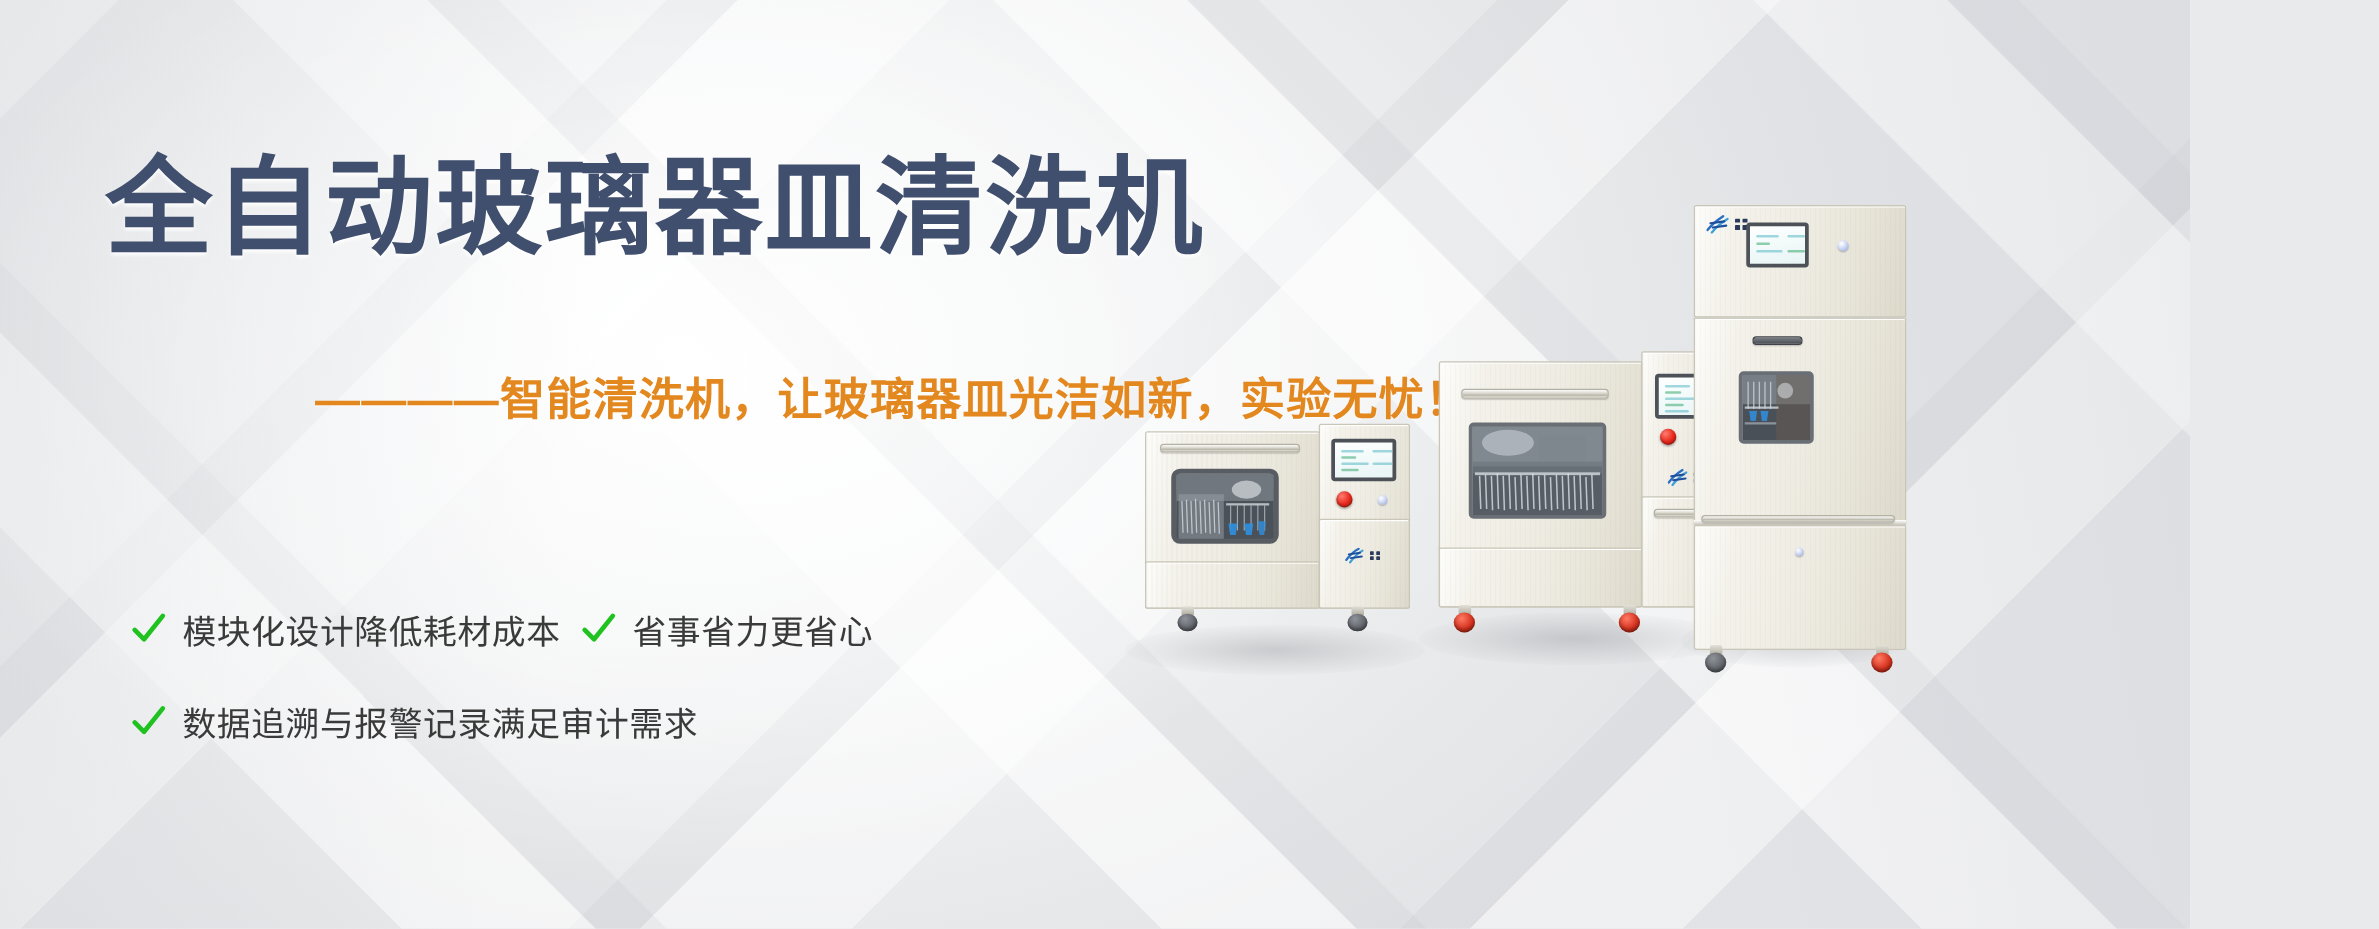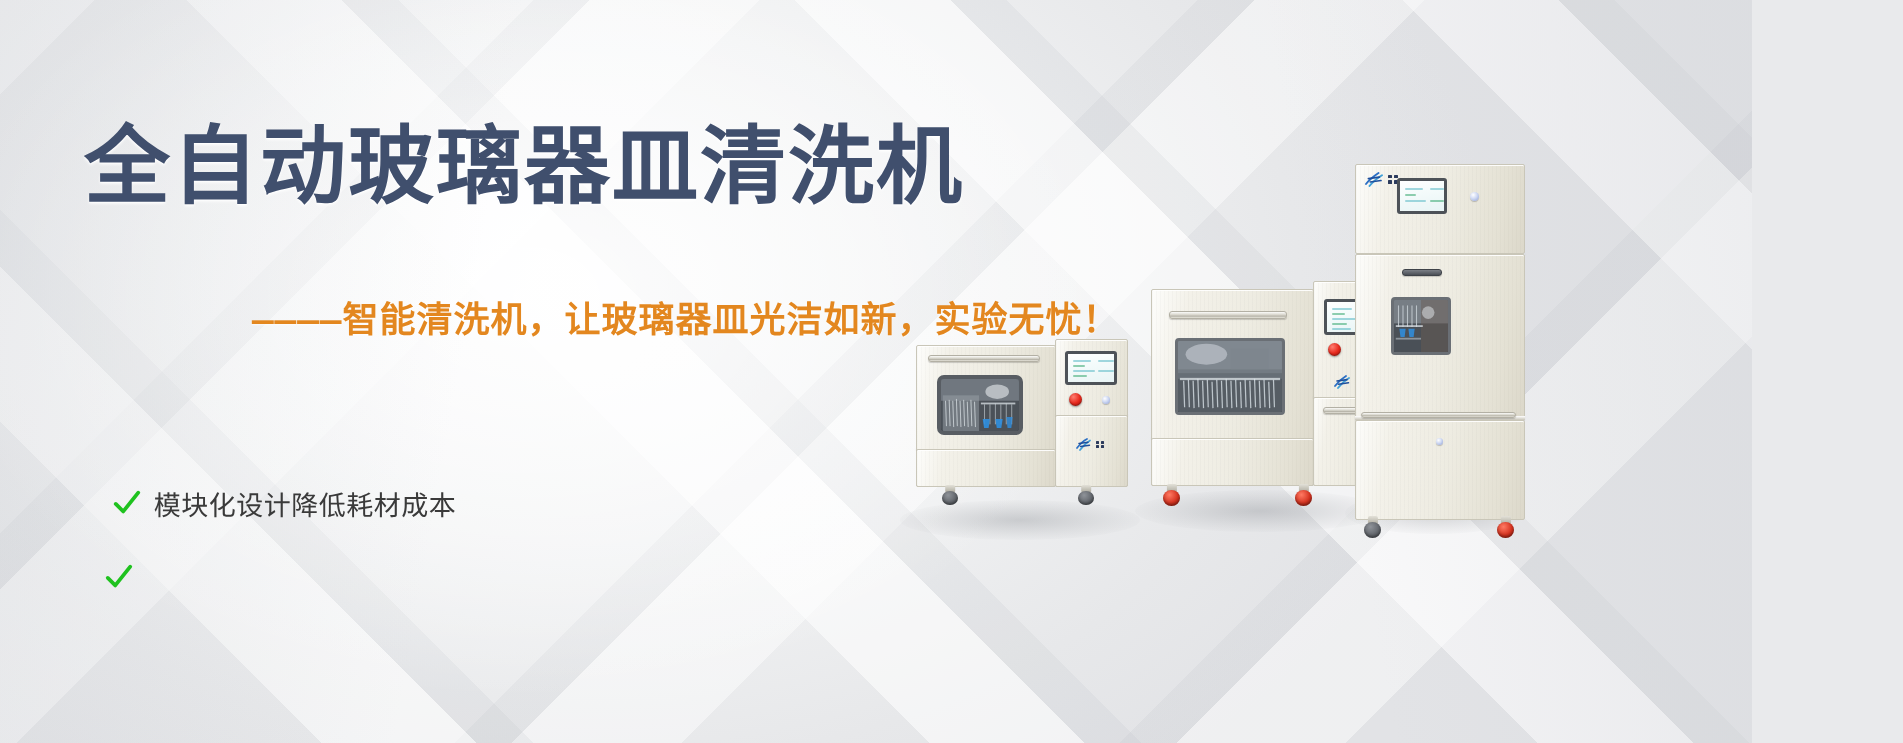--- a/index.html
+++ b/index.html
@@ -9,21 +9,20 @@
     font-family:"Liberation Sans","DejaVu Sans",sans-serif;
     background:#e9eaec;
   }
 
   .banner {
     position:relative;
     width:1752px; height:743px;
     overflow:hidden;
     background:
       radial-gradient(ellipse 900px 620px at 34% 38%, #fbfbfc 0%, #f2f3f4 42%, #e7e8ea 78%, #e2e3e6 100%);
-    font-family: Liberation Mono, monospace;
   }
 
   
   .bg-texture {
     position:absolute; inset:-20%;
     background-image:
       repeating-linear-gradient(45deg,
         rgba(255,255,255,0.00) 0px,
         rgba(255,255,255,0.00) 150px,
         rgba(255,255,255,0.55) 150px,
@@ -81,21 +80,21 @@
 
   .features {
     position:absolute; left:104px; top:466px;
     width:900px;
   }
   .feature-row { display:flex; height:74px; align-items:center; }
   .feature {
     display:flex; align-items:center;
     white-space:nowrap;
   }
-  .feature.col-a { width:360px;justify-content:center; }
+  .feature.col-a { width:360px; }
   .feature.col-b { width:520px; }
 
   .check {
     width:30px; height:30px;
     margin-right:12px;
     flex:0 0 auto;
     display:block;
   }
   .feature-text {
     font-size:27px;
@@ -218,27 +217,34 @@
 
     <div class="features">
 
       <div class="feature-row">
         <div class="feature col-a">
           <svg class="check" viewBox="0 0 32 32">
             <path d="M4 17 L12 25 L28 5" fill="none" stroke="#1fc21f" stroke-width="4" stroke-linecap="round" stroke-linejoin="round"></path>
           </svg>
           <span class="feature-text">模块化设计降低耗材成本</span>
         </div>
+        <div class="feature col-b">
+          <svg class="check" viewBox="0 0 32 32">
+            <path d="M4 17 L12 25 L28 5" fill="none" stroke="#1fc21f" stroke-width="4" stroke-linecap="round" stroke-linejoin="round"></path>
+          </svg>
+          <span class="feature-text">省事省力更省心</span>
+        </div>
       </div>
 
       <div class="feature-row">
         <div class="feature col-b">
           <svg class="check" viewBox="0 0 32 32">
             <path d="M4 17 L12 25 L28 5" fill="none" stroke="#1fc21f" stroke-width="4" stroke-linecap="round" stroke-linejoin="round"></path>
           </svg>
+          <span class="feature-text">数据追溯与报警记录满足审计需求</span>
         </div>
       </div>
 
     </div>
   </div>
 
   <div class="machines">
 
     <div class="shadow-pad" style="left:900px; top:500px; width:240px; height:40px;"></div>
     <div class="shadow-pad" style="left:1135px; top:490px; width:250px; height:42px;"></div>

